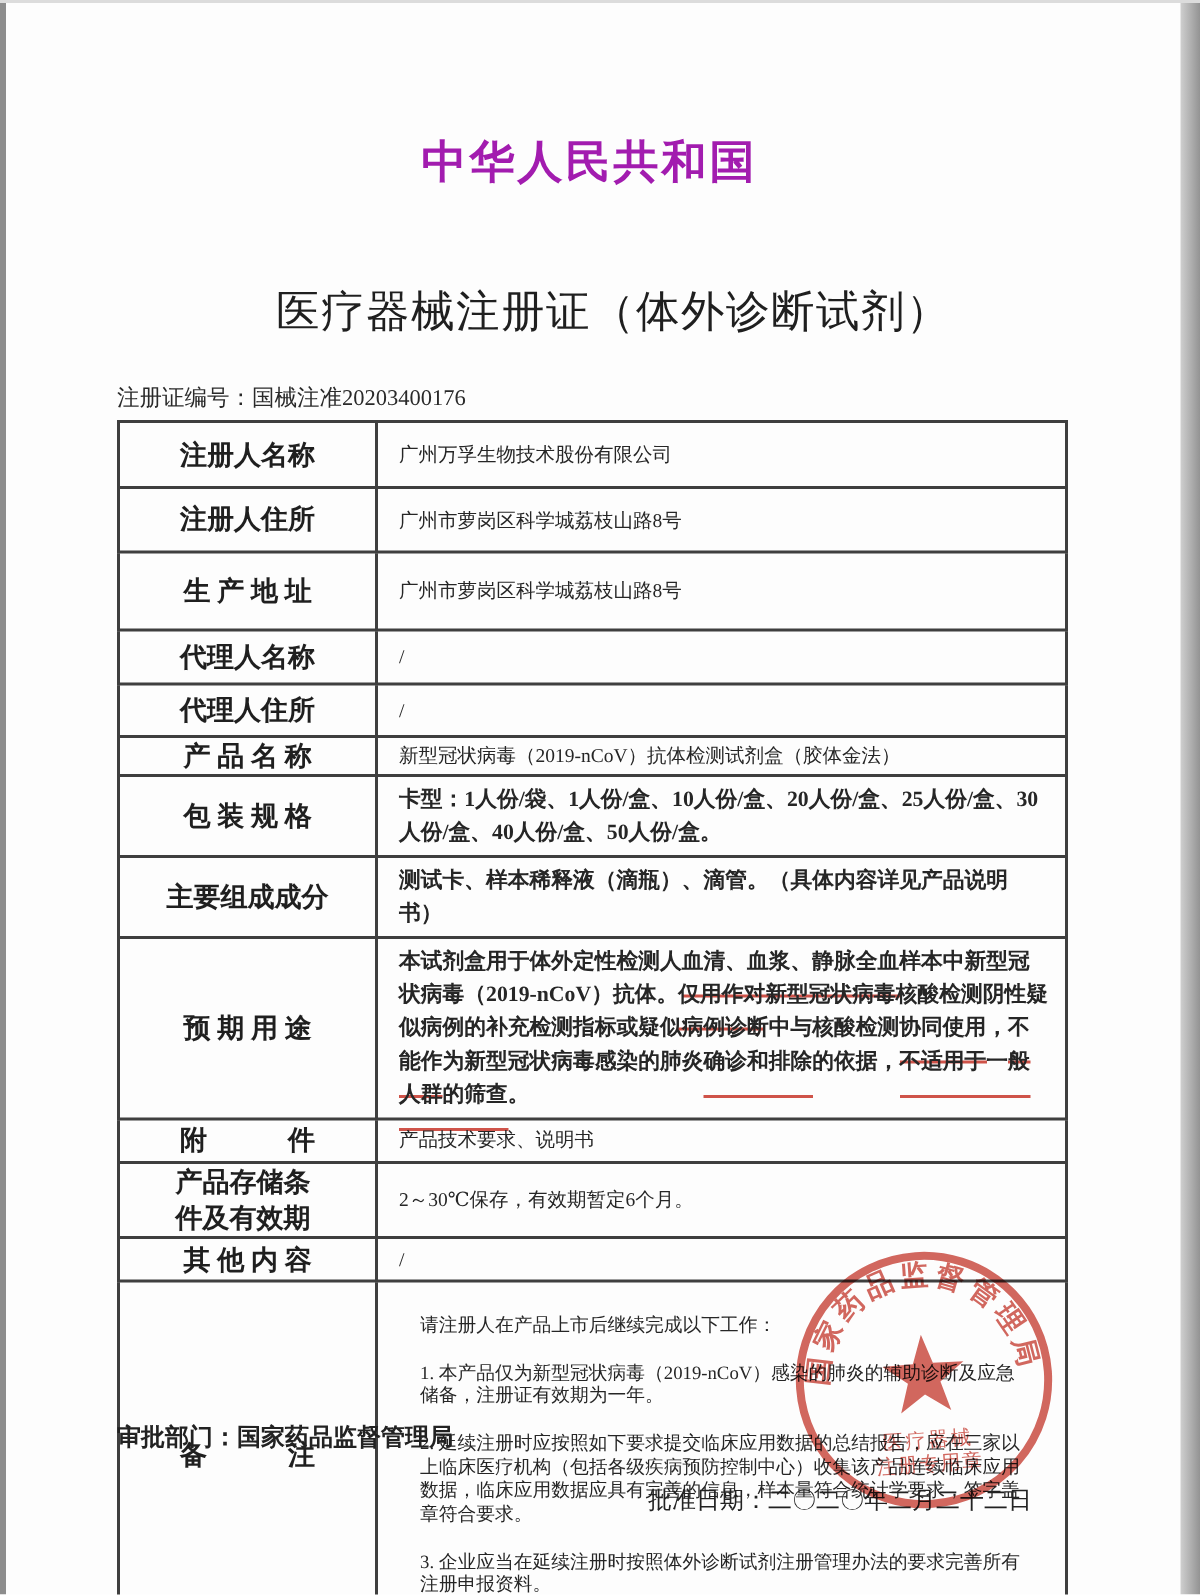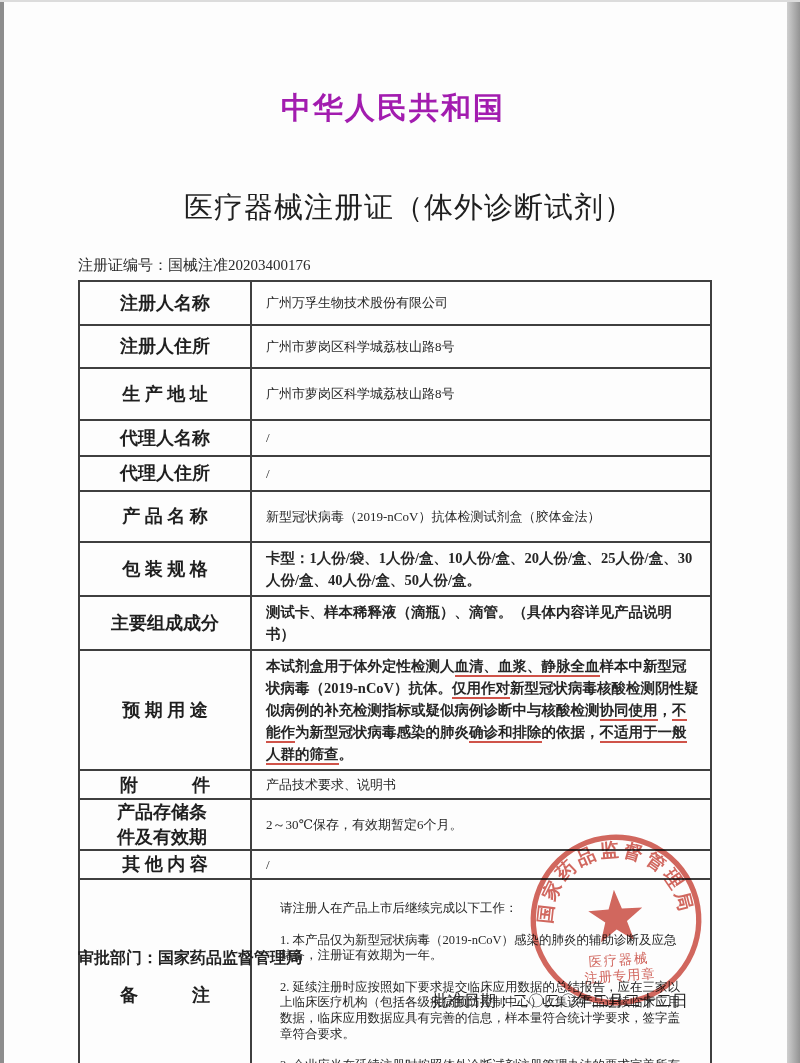--- a/index.html
+++ b/index.html
@@ -23,21 +23,21 @@
   table.cert{position:absolute;top:280px;left:78px;width:634px;
     border-collapse:collapse;table-layout:fixed;}
   table.cert td{border:2px solid #3f3f3f;vertical-align:middle;}
   td.lbl{width:162px;text-align:center;font-weight:bold;font-size:18px;
     color:#1f1f1f;padding:0 4px;line-height:1.35;}
   td.val{font-size:13px;padding:2px 10px 2px 14px;line-height:1.35;color:#262626;}
   .lbltext.narrow{display:inline-block;width:96px;text-align:left;}
   td.val.small{font-size:14.5px;line-height:1.52;padding:4px 10px 4px 14px;font-weight:bold;}
   td.val.tiny{font-size:12.5px;line-height:1.25;padding:5px 8px 5px 12px;vertical-align:top;}
   td.val.tiny p{margin:16px;}
-  .redline{border-bottom:2.5px solid rgba(197,45,33,.82);padding-bottom:1px;}
+  .redline{border-bottom:2.5px solid rgba(197,45,33,.82);padding-bottom:14px;}
 
   .footer-left{position:absolute;top:948px;left:78px;font-size:16px;font-weight:bold;color:#222;}
   .footer-right{position:absolute;top:941px;left:432px;font-size:16px;color:#222;line-height:2.0;}
   .footer-right .row{white-space:nowrap;margin-top:44px;}
 
   .seal{position:absolute;left:527px;top:831px;width:178px;height:178px;
     color:#c9463c;opacity:.82;mix-blend-mode:multiply;transform:rotate(-4deg);}
   .seal text{font-family:"Liberation Serif","DejaVu Serif",serif;}
 </style>
 </head>
@@ -67,21 +67,21 @@
     <td class="val">广州市萝岗区科学城荔枝山路8号</td>
   </tr>
   <tr style="height:36px;">
     <td class="lbl"><span class="lbltext">代理人名称</span></td>
     <td class="val">/</td>
   </tr>
   <tr style="height:35px;">
     <td class="lbl"><span class="lbltext">代理人住所</span></td>
     <td class="val">/</td>
   </tr>
-  <tr style="height:51px;">
+  <tr style="height:26px;">
     <td class="lbl"><span class="lbltext">产 品 名 称</span></td>
     <td class="val">新型冠状病毒（2019-nCoV）抗体检测试剂盒（胶体金法）</td>
   </tr>
   <tr style="height:48px;padding-left:20px;">
     <td class="lbl"><span class="lbltext">包 装 规 格</span></td>
     <td class="val small">卡型：1人份/袋、1人份/盒、10人份/盒、20人份/盒、25人份/盒、30人份/盒、40人份/盒、50人份/盒。</td>
   </tr>
   <tr style="height:35px;">
     <td class="lbl"><span class="lbltext">主要组成成分</span></td>
     <td class="val small">测试卡、样本稀释液（滴瓶）、滴管。（具体内容详见产品说明书）</td>

